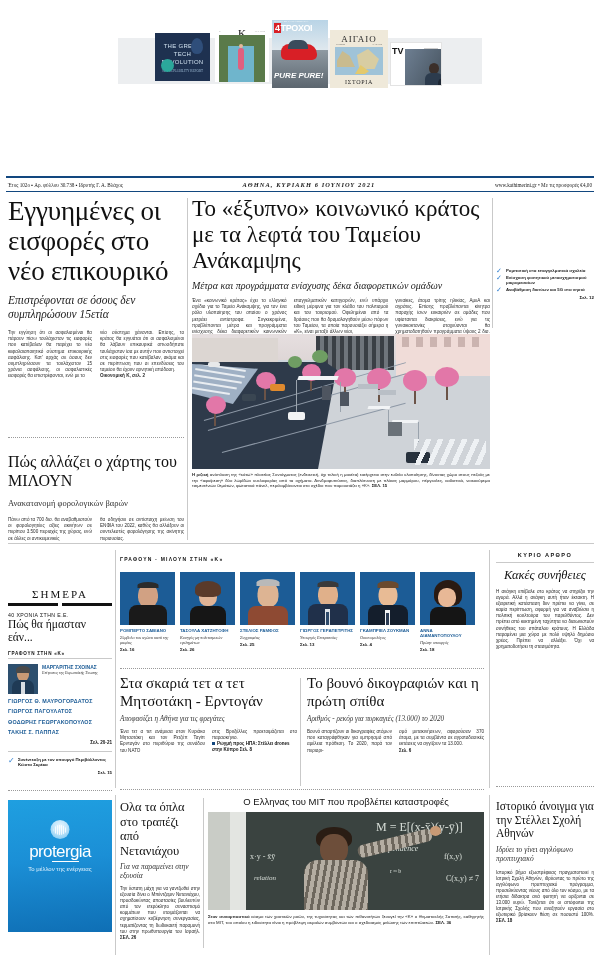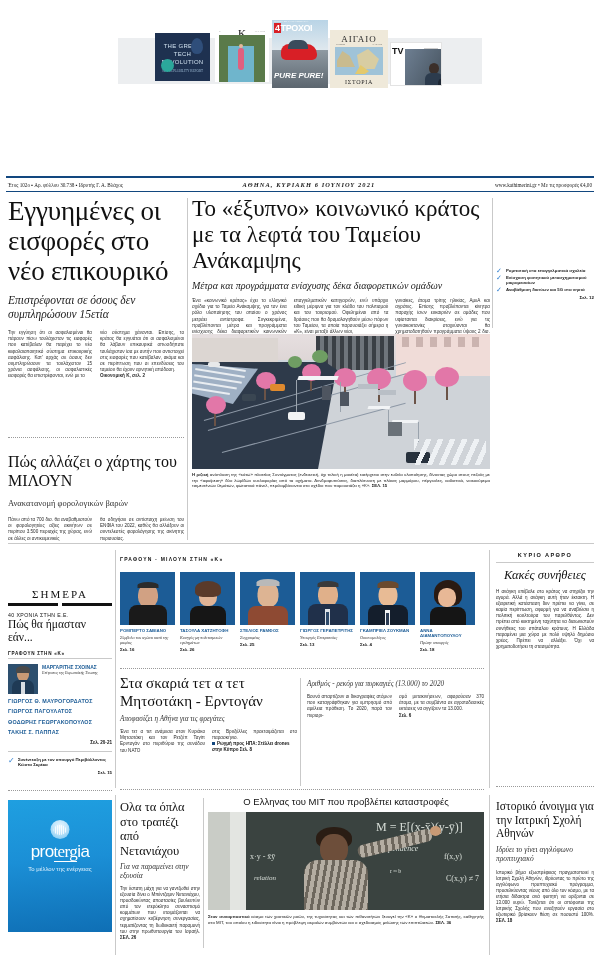--- a/index.html
+++ b/index.html
@@ -225,21 +225,21 @@
   .auth-pages { text-align:right; font-family:"Liberation Sans",sans-serif; font-weight:bold; font-size:4.6px; margin-top:4px; color:#111; }
   .interview { display:flex; gap:3px; margin-top:6px; padding-top:5px; border-top:1px solid #c9c9c9; }
   .interview .tick { color:#2f7fd0; font-size:8px; line-height:7px; }
   .interview .txt { font-family:"Liberation Sans",sans-serif; font-weight:bold; font-size:4.3px; line-height:5.4px; }
 
   
   .ad { position:absolute; left:8px; top:800px; width:104px; height:132px;
         background:linear-gradient(175deg,#1f9fe0 0%,#1b8fd6 45%,#0f6fb5 100%); }
   .ad-logo { position:absolute; left:0; right:0; top:42px; text-align:center;
              font-family:"Liberation Sans",sans-serif; font-size:17px; color:#fff; letter-spacing:-.6px; }
-  .ad-logo .u { border-bottom:1.4px solid #fff;font-family:Liberation Serif, serif; }
+  .ad-logo .u { border-bottom:1.4px solid #fff; }
   .ad-mark { position:absolute; left:50%; transform:translateX(-50%); top:20px; width:19px; height:19px;
              border-radius:50%; background:radial-gradient(circle at 50% 35%,#eaf7ff 0%,#bfe4fa 45%,#6cc0ee 100%); }
   .ad-mark:after{content:"";position:absolute;left:3px;top:5px;right:3px;height:10px;
              background:repeating-linear-gradient(90deg,rgba(255,255,255,.8) 0 .6px,transparent .6px 2px);border-radius:50%;}
   .ad-slogan { position:absolute; left:0; right:0; top:66px; text-align:center;
                font-family:"Liberation Sans",sans-serif; font-size:6px; color:#dff1fd; }
 
   
   .kyrio { position:absolute; left:496px; top:552px; width:98px; }
   .kyrio-title { text-align:center; font-family:"Liberation Sans",sans-serif; font-weight:bold;
@@ -607,20 +607,21 @@
       <div class="mini2">
         <div class="body-txt">Ένα τετ α τετ ανάμεσα στον Κυριάκο Μητσοτάκη και τον Ρετζέπ Ταγίπ Ερντογάν στο περιθώριο της συνόδου του ΝΑΤΟ</div>
         <div class="body-txt">στις Βρυξέλλες προετοιμάζεται στο παρασκήνιο.</div>
         <div class="bullet-ref">
           <span class="sq"></span><span>Ρωγμή προς ΗΠΑ: Στέλλει drones στην Κύπρο</span>
           <span>Σελ. 8</span>
         </div>
       </div>
     </div>
     <div class="col">
+      <div class="mid-head">Το βουνό δικογραφιών και η πρώτη σπίθα</div>
       <div class="mid-sub">Αριθμός - ρεκόρ για πυρκαγιές (13.000) το 2020</div>
       <div class="mini2">
         <div class="body-txt">Βουνό απαρτίζουν οι δικογραφίες ατόμων που καταγράφθηκαν για εμπρησμό από αμέλεια πρόθεση. Το 2020, παρά τον περιορι-</div>
         <div class="body-txt">σμό μετακινήσεων, αφορούσαν 370 άτομα, με τα συμβάντα σε αγροτοδασικές εκτάσεις να αγγίζουν τα 13.000.</div>
         <div class="bullet-ref">Σελ. 6</div>
       </div>
     </div>
   </div>
 
   <div class="kyrio">
@@ -665,21 +666,21 @@
       <div class="mit-body"></div>
     </div>
     <div class="mit-cap">
       <b>Στον συναρπαστικό</b>
       <span>κόσμο των χαοτικών ροών, της τυχαιότητας και των πιθανοτήτων ξεναγεί την «Κ» ο Θεμιστοκλής Σαπσής, καθηγητής στο MIT, του οποίου η ειδικότητα είναι η πρόβλεψη ακραίων συμβάντων και ο σχεδιασμός μείωσης των επιπτώσεων.</span>
       <b>ΣΕΛ. 36</b>
     </div>
   </div>
 
   <div class="bot-right">
-    <div class="br-head">Ιστορικό άνοιγμα για την Ιατρική Σχολή Αθηνών</div>
+    <div class="br-head">Ιστορικό άνοιγμα για την Στέλλει Σχολή Αθηνών</div>
     <div class="br-sub">Ιδρύει το γίνει αγγλόφωνο προπτυχιακό</div>
     <div class="br-body">
       <span>Ιστορικό βήμα εξωστρέφειας πραγματοποιεί η Ιατρική Σχολή Αθηνών, ιδρύοντας το πρώτο της αγγλόφωνο προπτυχιακό πρόγραμμα, προσελκύοντας νέους από όλο τον κόσμο, με τα ετήσια δίδακτρα ανά φοιτητή να ορίζονται σε 13.000 ευρώ. Τονίζεται ότι οι απόφοιτοι της Ιατρικής Σχολής που αναζητούν εργασία στο εξωτερικό βρίσκουν θέση σε ποσοστό 100%.</span>
       <b>ΣΕΛ. 18</b>
     </div>
   </div>
 
 </div>
 
 </body></html>

